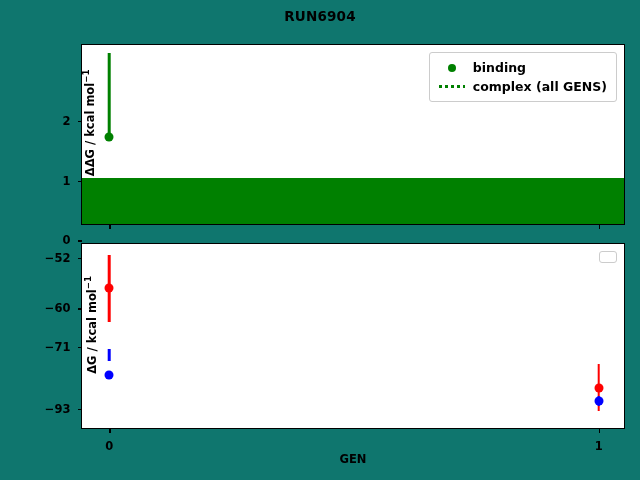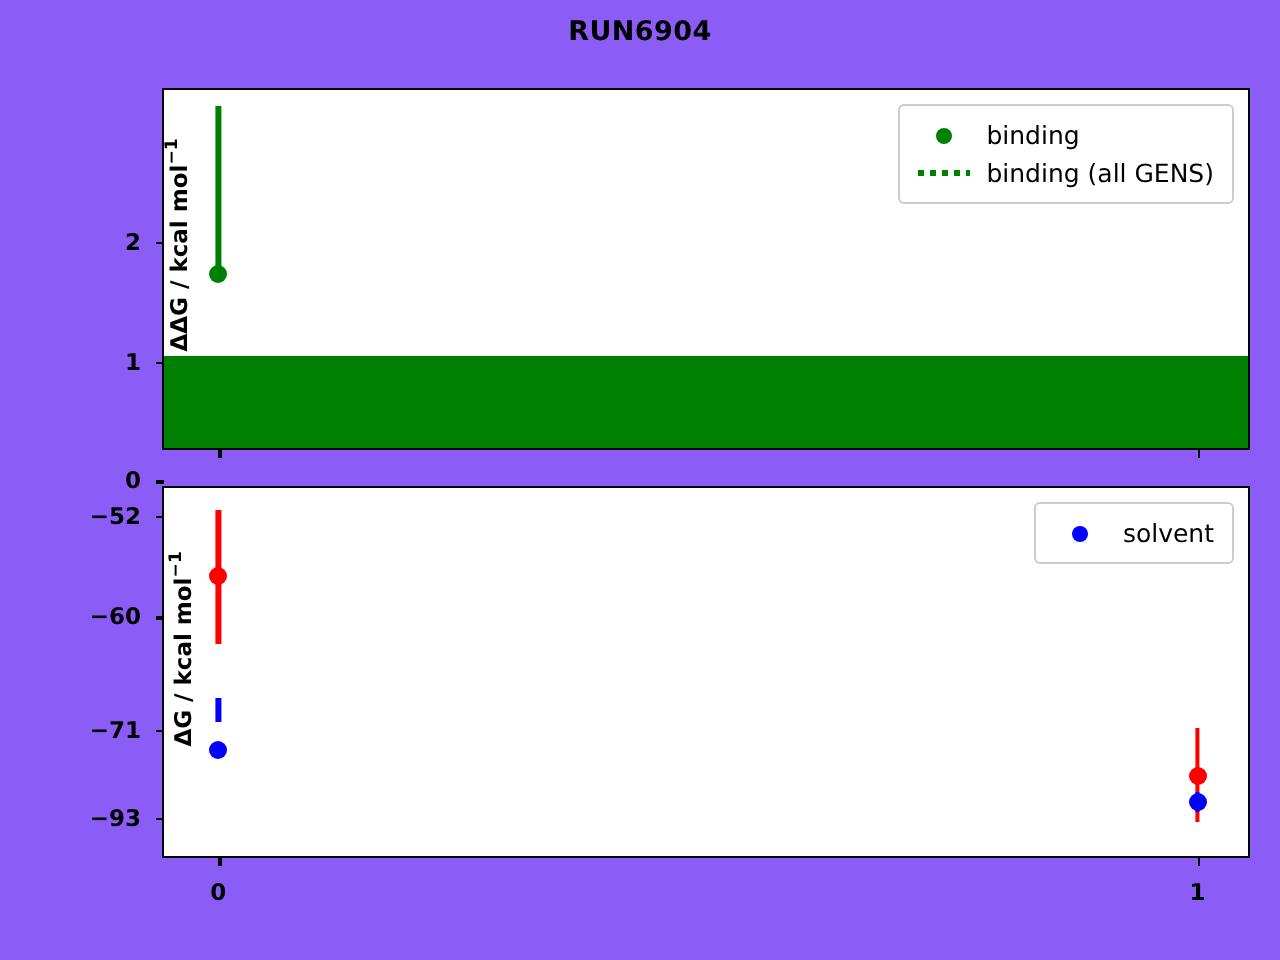--- a/index.html
+++ b/index.html
@@ -10,21 +10,21 @@
   body {
     width: 640px;
     height: 480px;
     font-family: "DejaVu Sans", sans-serif;
     overflow: hidden;
   }
   #figure {
     position: relative;
     width: 640px;
     height: 480px;
-    background: #8b5cf6;
+    background: #0f766e;
   }
   
   #fig-title {
     position: absolute;
     left: 0;
     top: 8px;
     width: 640px;
     text-align: center;
     font-size: 13.5px;
     font-weight: bold;
@@ -140,21 +140,21 @@
   }
   
   .legend {
     position: absolute;
     box-sizing: border-box;
     background: #ffffff;
     border: 1px solid #cccccc;
     border-radius: 3px;
     padding: 5px 9px 5px 7px;
   }
-  #legend-top { right: 7px; top: 7px; }
+  #legend-top { right: 7px; top: 7px; font-weight: bold; }
   #legend-bottom { right: 7px; top: 7px; }
   .legend-row {
     display: flex;
     align-items: center;
     height: 19px;
   }
   .legend-key {
     width: 30px;
     display: flex;
     align-items: center;
@@ -219,36 +219,36 @@
       <div class="legend-row">
         <span class="legend-key">
           <span class="legend-dot" style="background:#008000;"></span>
         </span>
         <span class="legend-text">binding</span>
       </div>
       <div class="legend-row">
         <span class="legend-key">
           <span class="legend-dash" style="background:repeating-linear-gradient(to right,#008000 0 3px,transparent 3px 6px);"></span>
         </span>
-        <span class="legend-text">binding (all GENS)</span>
+        <span class="legend-text">complex (all GENS)</span>
       </div>
     </div>
   </div>
 
   <div class="axes" id="axes-bottom">
 
     <div class="ylabel" id="ylabel-bottom"><span>ΔG / kcal mol</span><span class="sup">−1</span></div>
 
     <div class="ytick" style="top:14.1px">
       <span class="yticklabel">−52</span>
     </div>
     <div class="ytick" style="top:64.3px">
       <span class="yticklabel">−60</span>
     </div>
-    <div class="ytick" style="top:121px">
+    <div class="ytick" style="top:103px">
       <span class="yticklabel">−71</span>
     </div>
     <div class="ytick" style="top:164.8px">
       <span class="yticklabel">−93</span>
     </div>
 
     <div class="plotarea">
 
       <div class="errbar" style="left:27.2px; top:10.6px; height:67.3px; background:#ff0000;"></div>
 
@@ -265,23 +265,18 @@
     </div>
 
     <div class="xtick" style="left:27.2px">
       <span class="xticklabel">0</span>
     </div>
     <div class="xtick" style="left:516.8px">
       <span class="xticklabel">1</span>
     </div>
 
     <div class="legend" id="legend-bottom">
-      <div class="legend-row">
-        <span class="legend-key">
-          <span class="legend-dot" style="background:#0000ff;"></span>
-        </span>
-        <span class="legend-text">solvent</span>
-      </div>
     </div>
   </div>
 
+  <div id="xlabel">GEN</div>
 
 </div>
 
 </body></html>

